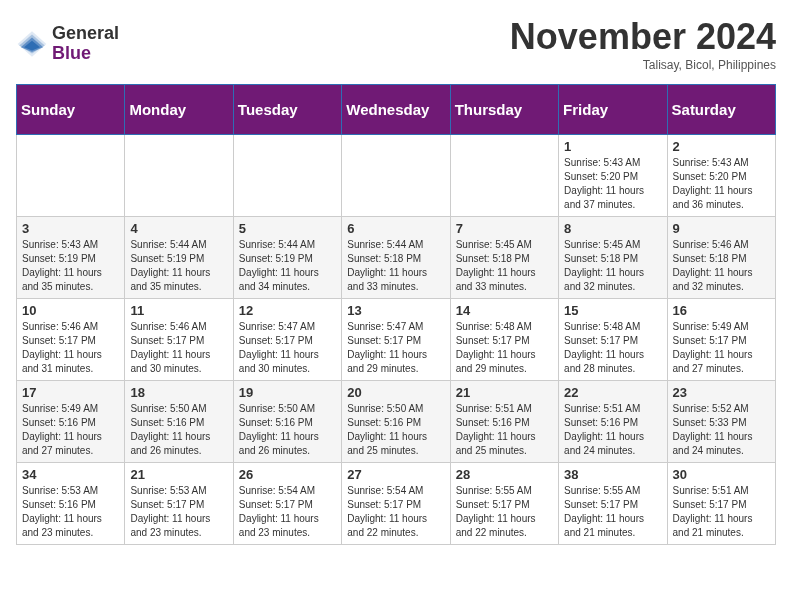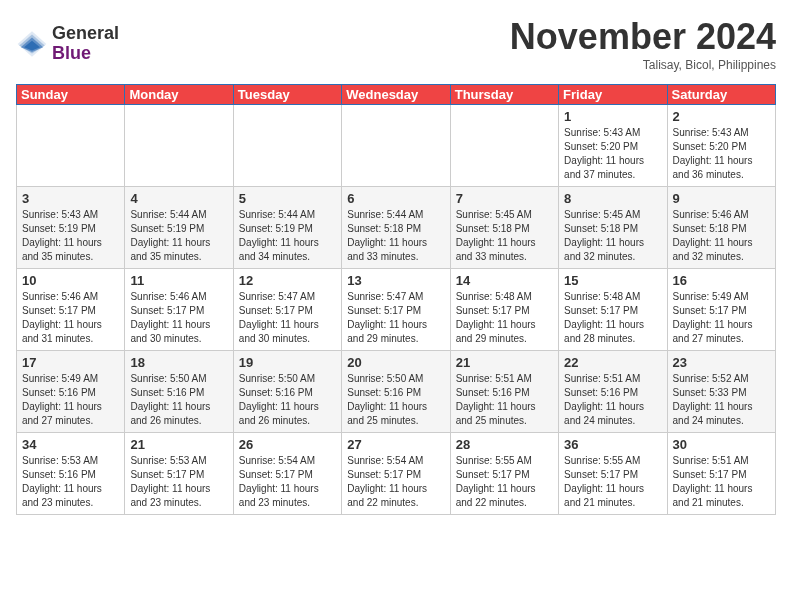--- a/index.html
+++ b/index.html
@@ -43,25 +43,25 @@
     .subtitle {
       font-size: 12px;
       color: #555;
     }
     table {
       width: 100%;
       border-collapse: collapse;
       font-size: 11px;
     }
     thead tr th {
-      background-color: #ef4444;
+      background-color: #701a75;
       color: #fff;
-      padding: 2px 4px;
+      padding: 16px 4px;
       text-align: left;
-      font-size: 13px;
+      font-size: 15px;
       font-weight: bold;
       border: 1px solid #2e6db4;
     }
     tbody tr td {
       border: 1px solid #ccc;
       vertical-align: top;
       padding: 4px 5px;
       width: calc(100% / 7);
       height: 80px;
       background: #fff;
@@ -324,21 +324,21 @@
 and 22 minutes.</div>
         </td>
         <td>
           <span class="day-number">28</span>
           <div class="day-info">Sunrise: 5:55 AM
 Sunset: 5:17 PM
 Daylight: 11 hours
 and 22 minutes.</div>
         </td>
         <td>
-          <span class="day-number">36</span>
+          <span class="day-number">38</span>
           <div class="day-info">Sunrise: 5:55 AM
 Sunset: 5:17 PM
 Daylight: 11 hours
 and 21 minutes.</div>
         </td>
         <td>
           <span class="day-number">30</span>
           <div class="day-info">Sunrise: 5:51 AM
 Sunset: 5:17 PM
 Daylight: 11 hours

